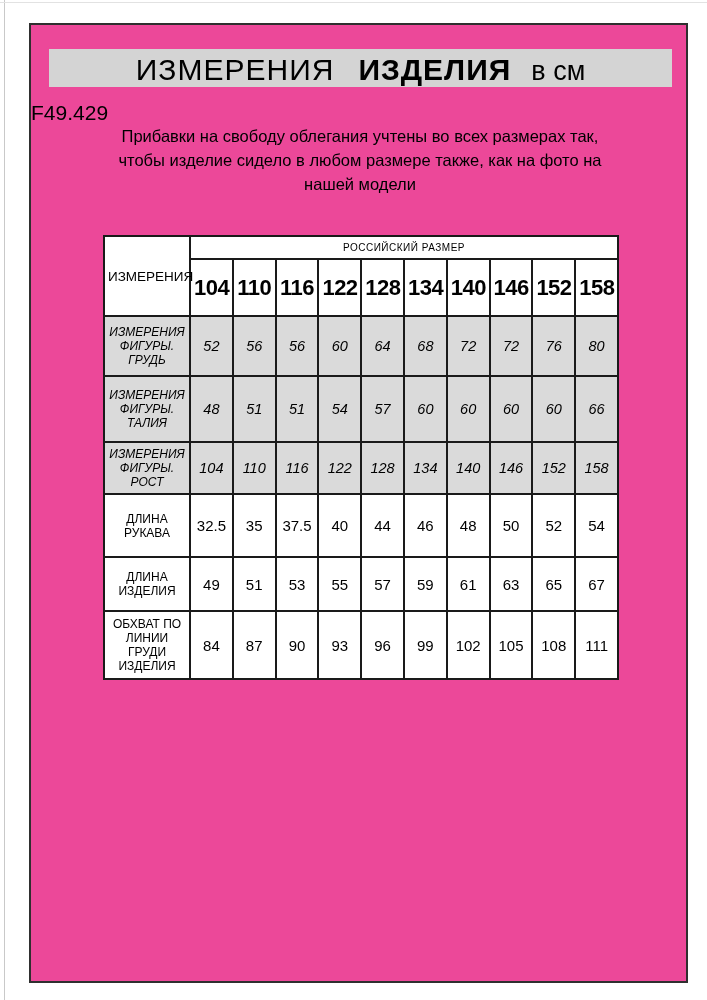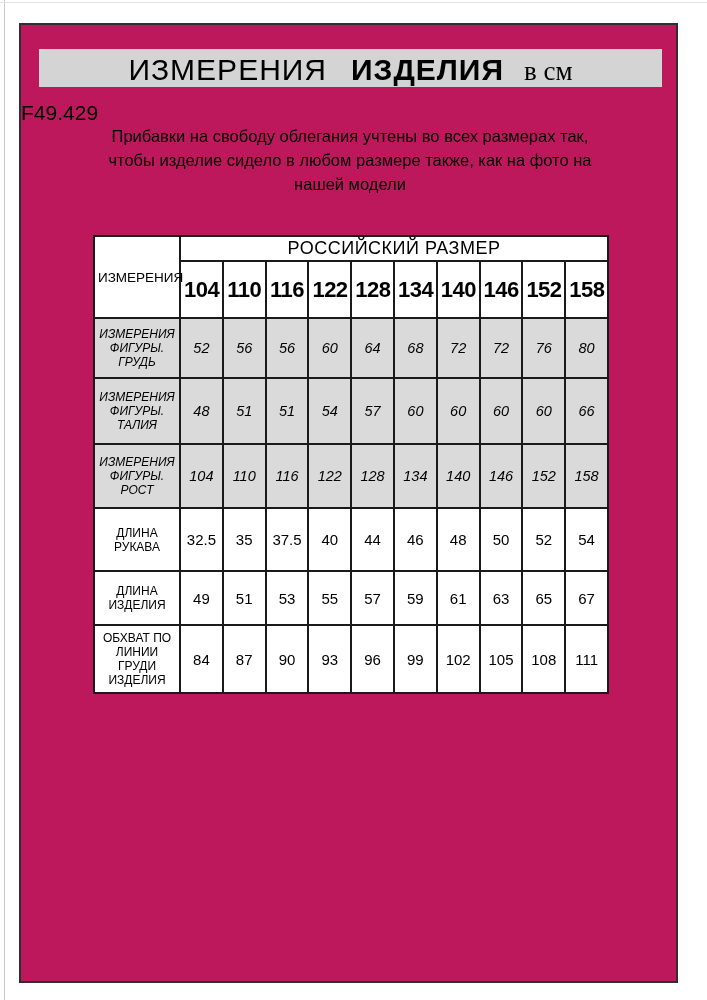--- a/index.html
+++ b/index.html
@@ -9,33 +9,33 @@
     --frame-border:#2f2f2f;
   }
   *{margin:0;padding:0;box-sizing:border-box;}
   html,body{width:707px;height:1000px;background:#ffffff;overflow:hidden;}
   body{font-family:"Liberation Sans", sans-serif;color:#000;position:relative;}
 
   .scan-line-left{position:absolute;left:4px;top:0;width:1px;height:1000px;background:#c9c9c9;}
   .scan-line-top{position:absolute;left:0;top:2px;width:707px;height:1px;background:#e2e2e2;}
 
   .page-frame{
-    position:absolute;left:19px;top:23px;width:659px;height:960px;
-    border:2px solid var(--frame-border);background:#be185d;
+    position:absolute;left:29px;top:23px;width:659px;height:960px;
+    border:2px solid var(--frame-border);background:#ec4899;
   }
 
   .title-banner{
     position:absolute;left:18px;top:24px;width:623px;height:38px;
     background:var(--banner-bg);
     display:flex;align-items:baseline;justify-content:center;
     padding-top:4px;
   }
   .title-word-1{font-size:30px;font-weight:400;letter-spacing:1px;}
   .title-word-2{font-size:30px;font-weight:700;letter-spacing:1px;margin-left:24px;}
-  .title-unit{font-size:27px;font-weight:400;margin-left:20px;font-family:Liberation Serif, serif;}
+  .title-unit{font-size:27px;font-weight:400;margin-left:20px;}
 
   .article-code{
     position:absolute;left:0;top:76px;width:659px;
     text-align:left;font-size:21px;font-weight:400;
   }
   .fit-note{
     position:absolute;left:74px;top:99px;width:510px;
     text-align:center;font-size:16.5px;line-height:24px;font-weight:400;
   }
 
@@ -44,21 +44,21 @@
   th,td{
     border:2px solid var(--table-border);
     text-align:center;vertical-align:middle;
     padding:1px 3px;background:#fff;
   }
   col.label-col{width:86px;}
   col.size-col{width:42.8px;}
 
   tr.group-row{height:23px;}
   th.corner-cell{font-size:13.5px;font-weight:400;}
-  th.group-cell{font-size:18px;font-weight:400;letter-spacing:0.5px;}
+  th.group-cell{font-size:10px;font-weight:400;letter-spacing:0.5px;}
   tr.sizes-row{height:57px;}
   th.size-cell{font-size:22px;font-weight:700;letter-spacing:-0.5px;}
 
   td.label-cell{font-size:12px;line-height:14px;font-weight:400;}
   td.value-cell{font-size:15px;}
   tr.shaded td{background:var(--shaded-bg);font-style:italic;}
   tr.shaded td.value-cell{font-size:14.5px;}
 </style>
 </head>
 <body>
@@ -131,21 +131,21 @@
             <td class="value-cell">51</td>
             <td class="value-cell">51</td>
             <td class="value-cell">54</td>
             <td class="value-cell">57</td>
             <td class="value-cell">60</td>
             <td class="value-cell">60</td>
             <td class="value-cell">60</td>
             <td class="value-cell">60</td>
             <td class="value-cell">66</td>
           </tr>
-          <tr class="shaded" style="height: 64px;">
+          <tr class="shaded" style="height: 52px;">
             <td class="label-cell">ИЗМЕРЕНИЯ ФИГУРЫ. РОСТ</td>
             <td class="value-cell">104</td>
             <td class="value-cell">110</td>
             <td class="value-cell">116</td>
             <td class="value-cell">122</td>
             <td class="value-cell">128</td>
             <td class="value-cell">134</td>
             <td class="value-cell">140</td>
             <td class="value-cell">146</td>
             <td class="value-cell">152</td>

